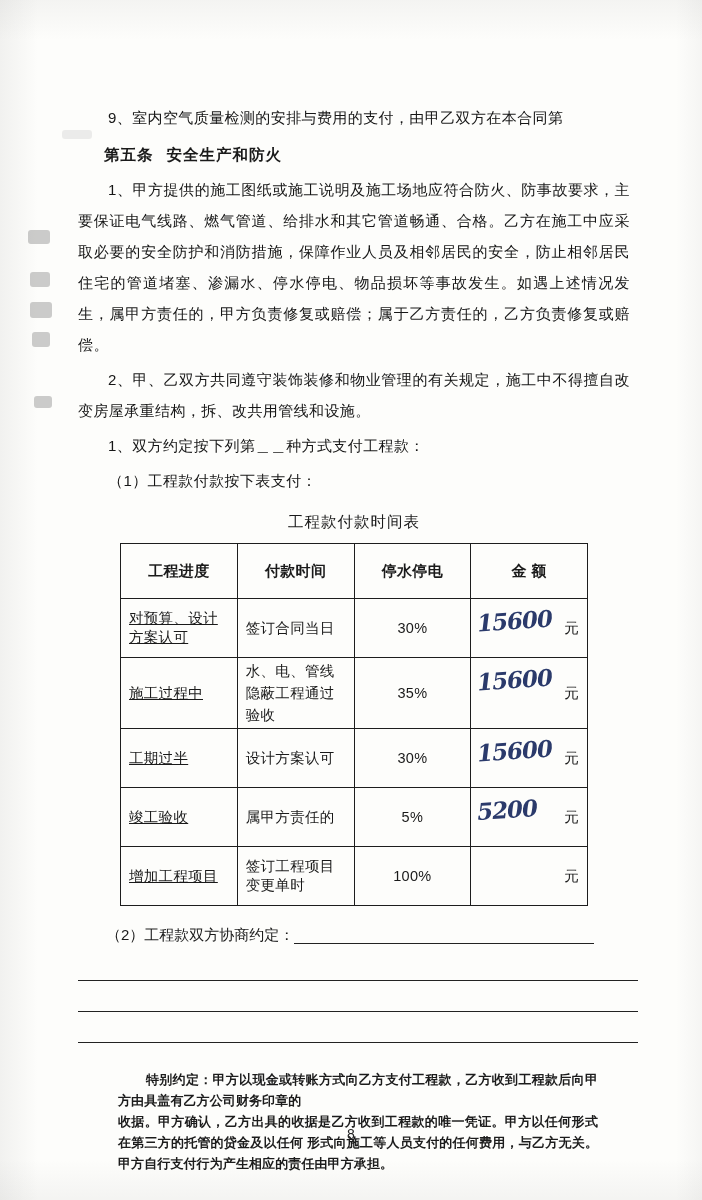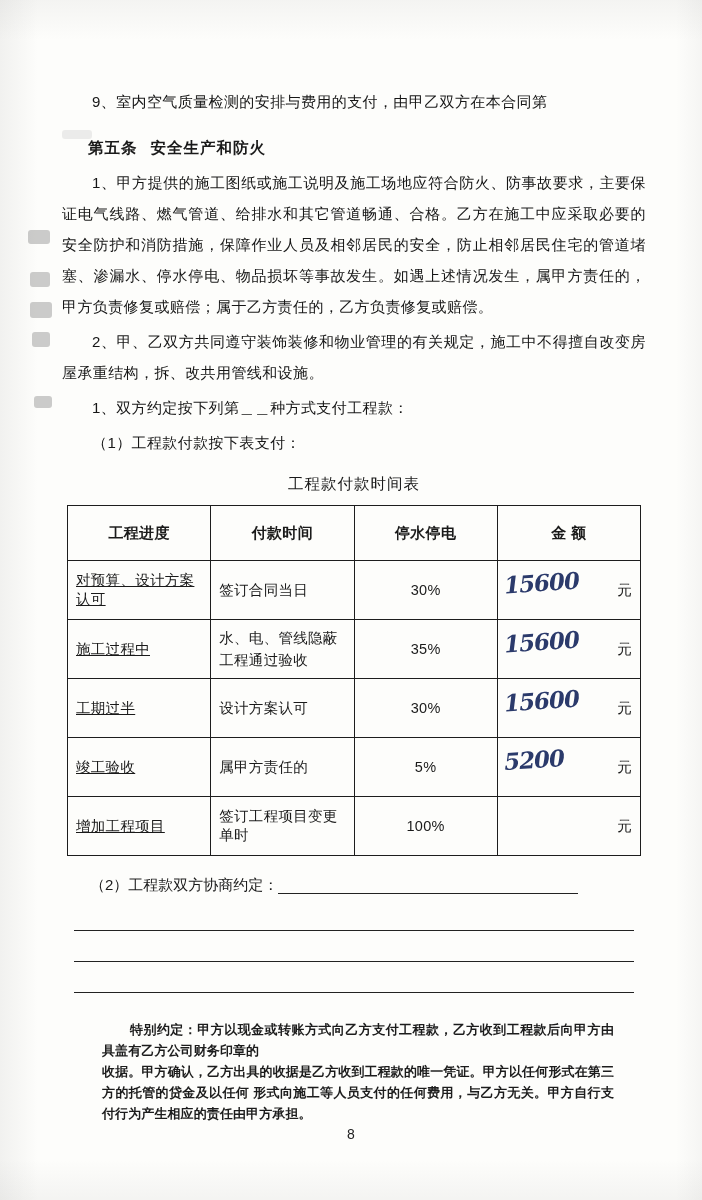--- a/index.html
+++ b/index.html
@@ -13,21 +13,21 @@
     font-family: "Liberation Sans", sans-serif;
     color: #1a1a1a;
     position: relative;
     overflow: hidden;
   }
   .page {
     position: relative;
     width: 702px;
     height: 1200px;
     background: #fdfdfb;
-    padding: 0;
+    padding: 16px;
     box-sizing: border-box;
   }
   
   .scan-tint {
     position: absolute;
     inset: 0;
     pointer-events: none;
     background:
       linear-gradient(to right, rgba(120,120,120,0.09) 0px, rgba(255,255,255,0) 38px),
       linear-gradient(to left, rgba(120,120,120,0.06) 0px, rgba(255,255,255,0) 26px),
@@ -41,38 +41,38 @@
   p.para {
     margin: 0 0 4px 0;
     font-size: 15px;
     line-height: 31px;
     letter-spacing: 0.4px;
     text-align: justify;
     color: #161616;
   }
   p.indent2 { text-indent: 30px; }
   .heading {
-    margin: 16px 0 4px 0;
+    margin: 7px 0 4px 0;
     font-size: 15.5px;
     line-height: 30px;
     font-weight: bold;
     text-indent: 26px;
     letter-spacing: 1px;
   }
   .heading .hsp { display: inline-block; width: 13px; }
   .tbl-title {
     text-align: center;
     font-size: 15.5px;
     font-weight: normal;
     margin: 16px 0 10px 0;
     letter-spacing: 1px;
   }
   table.pay {
     border-collapse: collapse;
-    width: 574px;
+    width: 468px;
     margin: 0 auto;
     table-layout: fixed;
   }
   table.pay td, table.pay th {
     border: 1.6px solid #1d1d1d;
     height: 54px;
     font-size: 14.5px;
     padding: 2px 8px;
     vertical-align: middle;
     letter-spacing: 0.3px;

